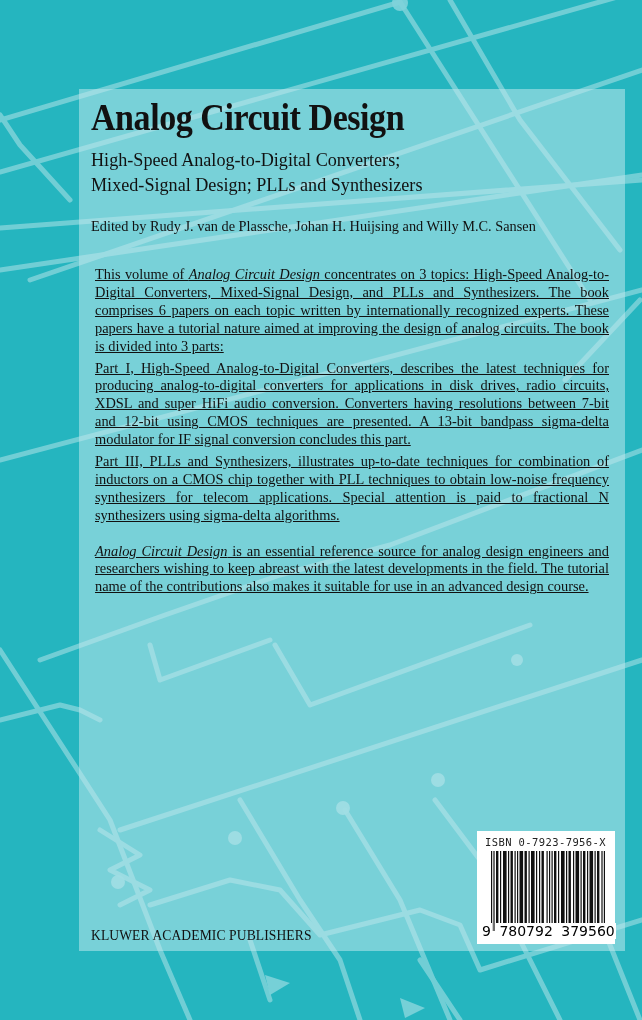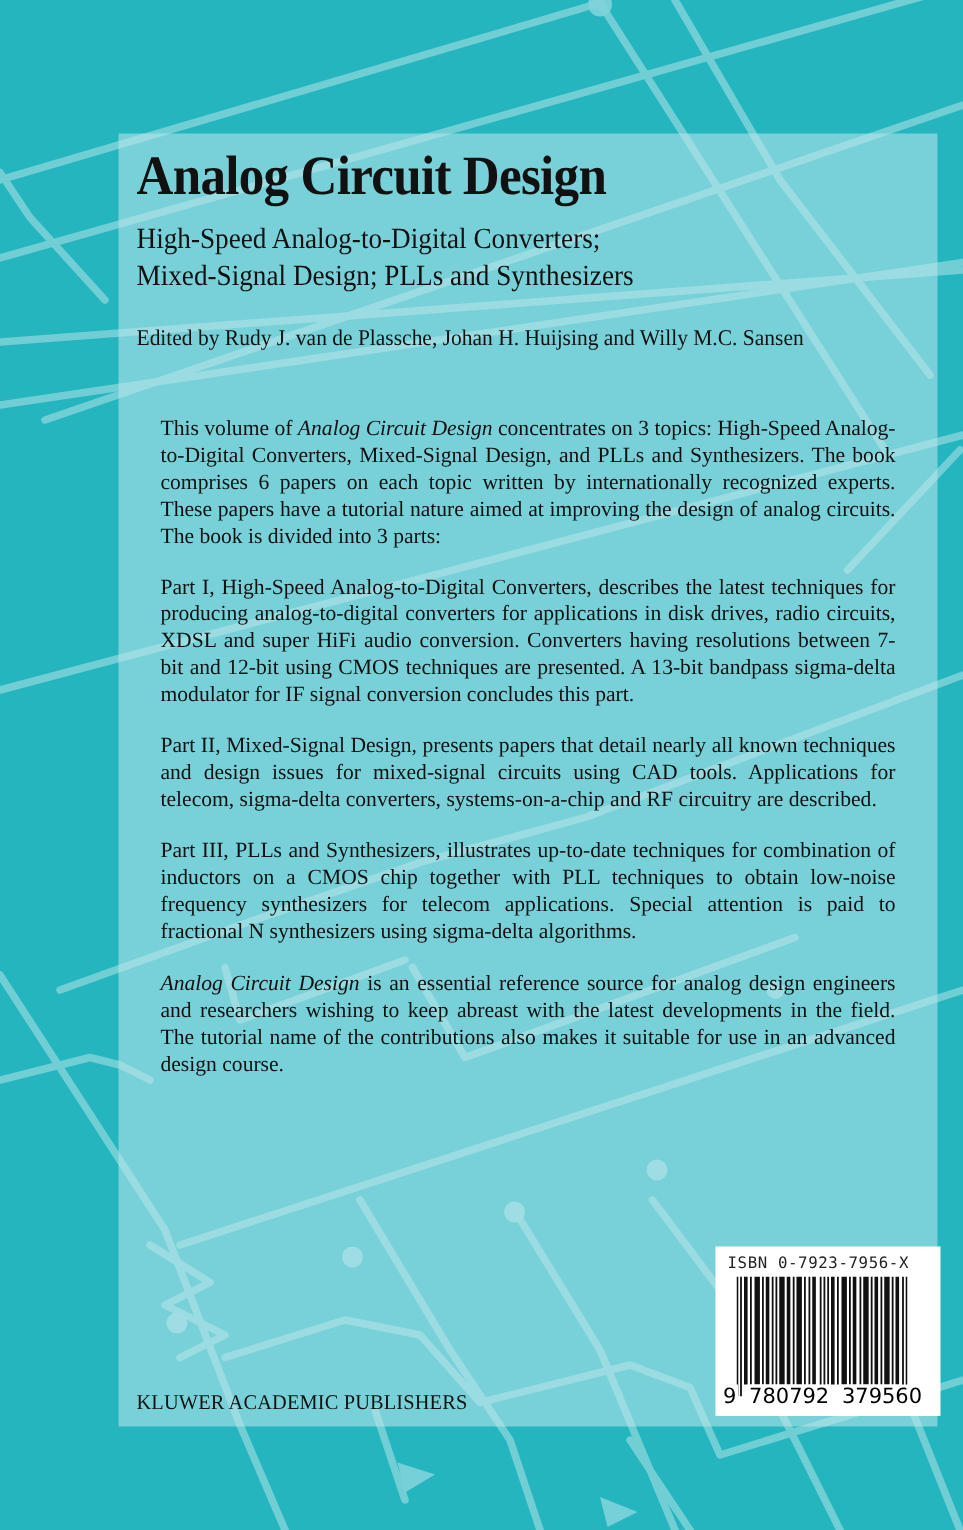--- a/index.html
+++ b/index.html
@@ -31,30 +31,30 @@
     .editors {
       position: absolute; left: 91px; top: 218px;
       font-size: 15px; white-space: nowrap;
       transform: scaleX(0.955); transform-origin: left top;
     }
     .body-text {
       position: absolute; left: 91px; top: 262px; width: 522px;
       font-size: 14.4px; line-height: 17.9px;
       text-align: justify;
     }
-    .body-text p { margin: 16px; }
+    .body-text p { margin: 4px; text-decoration: underline; }
     .body-text p.gap { margin-top: 17.9px; }
     .body-text em { font-style: italic; }
     .publisher {
       position: absolute; left: 91px; top: 928px;
       font-size: 14px; white-space: nowrap; letter-spacing: 0.1px;
       transform: scaleX(0.97); transform-origin: left top;
     }
     .barcode-box {
-      position: absolute; left: 477px; top: 831px; width: 150px; height: 113px;
+      position: absolute; left: 477px; top: 831px; width: 138px; height: 113px;
       background: #fff;
     }
     .isbn-text {
       position: absolute; left: 8px; top: 5px; width: 122px;
       font-family: "DejaVu Sans Mono", "Liberation Mono", monospace;
       font-size: 10.5px; letter-spacing: 0.4px; color: #222; white-space: nowrap;
     }
     .bars { position: absolute; left: 14px; top: 20px; width: 114px; height: 80px; }
     .ean-text {
       position: absolute; left: 4px; top: 92px;
@@ -112,21 +112,20 @@
 <div class="subtitle">
   <div>High-Speed Analog-to-Digital Converters;</div>
   <div>Mixed-Signal Design; PLLs and Synthesizers</div>
 </div>
 
 <div class="editors">Edited by Rudy J. van de Plassche, Johan H. Huijsing and Willy M.C. Sansen</div>
 
 <div class="body-text">
   <p><span>This volume of </span><em>Analog Circuit Design</em><span> concentrates on 3 topics: High-Speed Analog-to-Digital Converters, Mixed-Signal Design, and PLLs and Synthesizers. The book comprises 6 papers on each topic written by internationally recognized experts. These papers have a tutorial nature aimed at improving the design of analog circuits. The book is divided into 3 parts:</span></p>
   <p>Part I, High-Speed Analog-to-Digital Converters, describes the latest techniques for producing analog-to-digital converters for applications in disk drives, radio circuits, XDSL and super HiFi audio conversion. Converters having resolutions between 7-bit and 12-bit using CMOS techniques are presented. A 13-bit bandpass sigma-delta modulator for IF signal conversion concludes this part.</p>
-  <p>Part II, Mixed-Signal Design, presents papers that detail nearly all known techniques and design issues for mixed-signal circuits using CAD tools. Applications for telecom, sigma-delta converters, systems-on-a-chip and RF circuitry are described.</p>
   <p>Part III, PLLs and Synthesizers, illustrates up-to-date techniques for combination of inductors on a CMOS chip together with PLL techniques to obtain low-noise frequency synthesizers for telecom applications. Special attention is paid to fractional N synthesizers using sigma-delta algorithms.</p>
   <p class="gap"><em>Analog Circuit Design</em><span> is an essential reference source for analog design engineers and researchers wishing to keep abreast with the latest developments in the field. The tutorial name of the contributions also makes it suitable for use in an advanced design course.</span></p>
 </div>
 
 <div class="publisher">KLUWER ACADEMIC PUBLISHERS</div>
 
 <div class="barcode-box">
   <div class="isbn-text">ISBN 0-7923-7956-X</div>
   <svg class="bars" viewBox="0 0 114 80" preserveAspectRatio="none" xmlns="http://www.w3.org/2000/svg">
     <g fill="#111">

